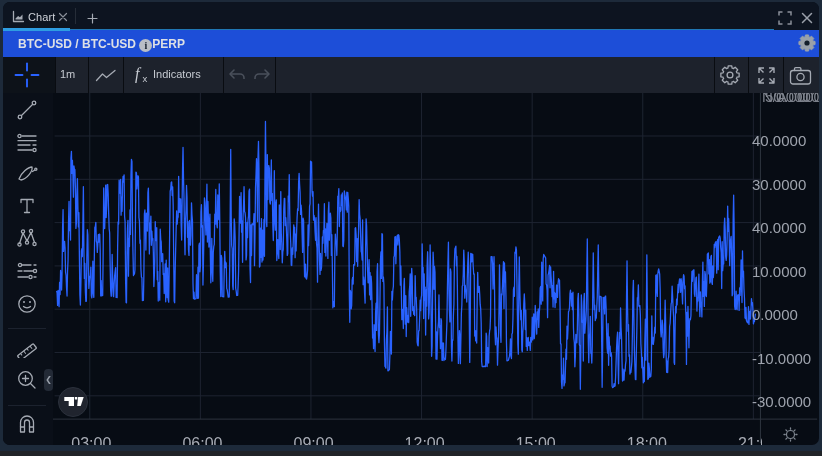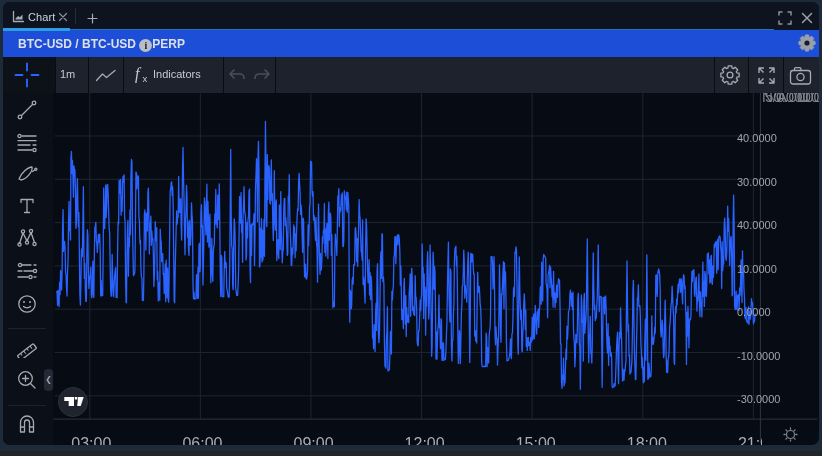--- a/index.html
+++ b/index.html
@@ -12,21 +12,21 @@
 #titlebar{position:absolute;left:0;top:28px;width:816px;height:27px;background:#1d4ed8}
 #titletxt{position:absolute;left:15px;top:7px;color:#dde0e5;font-size:12px;font-weight:bold;letter-spacing:0}
 #ibadge{display:inline-block;width:13px;height:13px;border-radius:50%;background:#b9bec6;color:#141e2b;font-size:10px;font-weight:bold;text-align:center;line-height:13px;vertical-align:-1px;font-family:"Liberation Serif",serif}
 #toolbar{position:absolute;left:0;top:55px;width:816px;height:36px;background:#1d222c}
 #tbleft{position:absolute;left:0;top:0;width:52px;height:36px;background:#0d1219}
 .tsep{position:absolute;top:0;width:1px;height:36px;background:#090c11}
 .ttxt{position:absolute;top:11px;color:#c6cad1;font-size:11px}
 #lefttools{position:absolute;left:0;top:91px;width:50px;height:352px;background:#0a0f18}
 .lsep{position:absolute;left:5px;width:38px;height:1px;background:#1c222e}
 #handle{position:absolute;left:41px;top:367px;width:9px;height:22px;background:#232a36;border-radius:4px;color:#99a0ab;font-size:8px;line-height:22px;text-align:center}
-.pl{position:absolute;left:734px;color:#9fa4ae;font-size:11px}
+.pl{position:absolute;left:749px;color:#9fa4ae;font-size:15px}
 #tclip{position:absolute;left:50px;top:427px;width:709px;height:16px;overflow:hidden}
 .tl{position:absolute;top:6px;width:36px;text-align:center;color:#a8acb5;font-size:16px}
 .ic{stroke:#a5aab3;stroke-width:1.3;fill:none;stroke-linecap:round;stroke-linejoin:round}
 .icf{fill:#a5aab3;stroke:none}
 #ghost{position:absolute;left:759px;top:85.5px;color:#80858f;font-size:15px;width:45px;height:12px}
 </style></head><body>
 <div id="widget">
 <svg style="position:absolute;left:0;top:0" width="816" height="443" viewBox="3 2 816 445">
 <g>
         <line x1="88.3" y1="93" x2="88.3" y2="421" class="g"></line>

